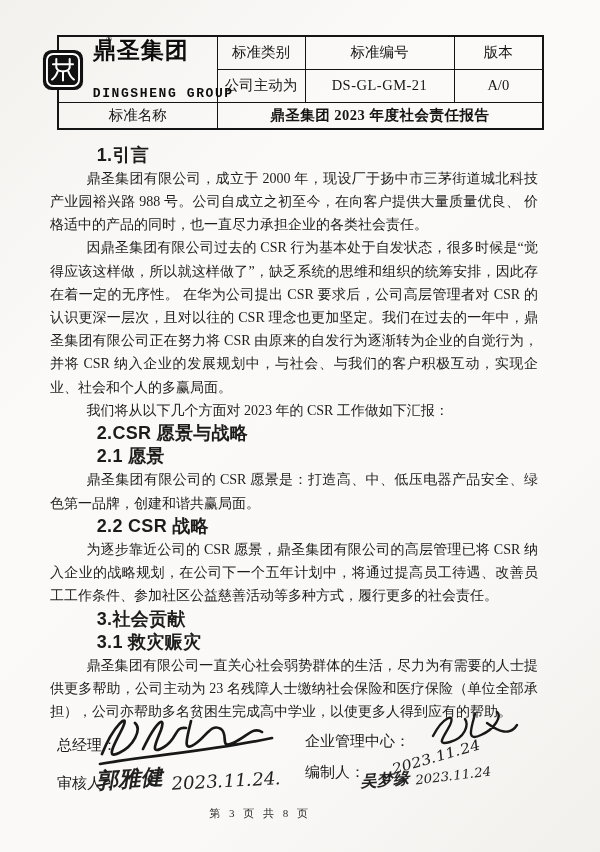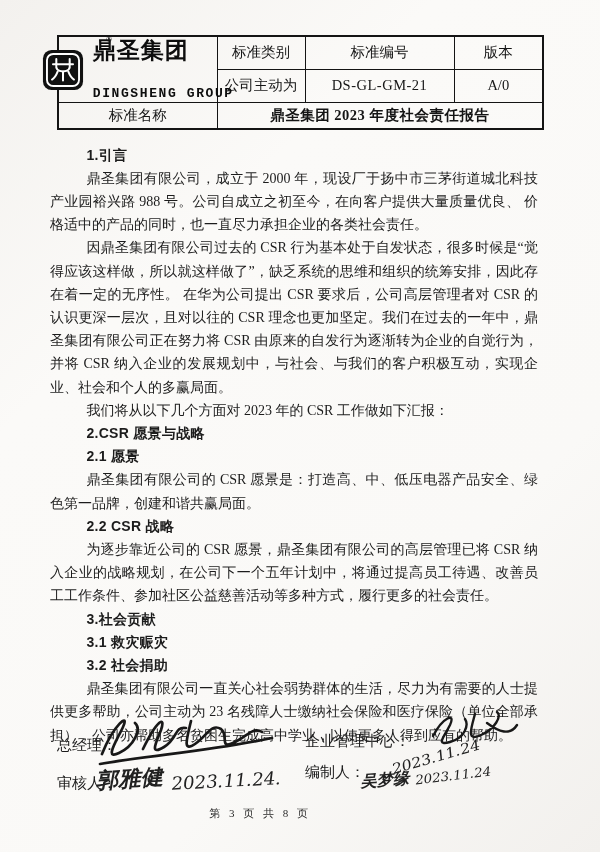--- a/index.html
+++ b/index.html
@@ -33,21 +33,21 @@
     font-family:Liberation Mono, monospace; font-weight:700;
     font-size:13px; letter-spacing:1.6px; color:#0d0d0d; margin-top:3px; white-space:nowrap;
   }
   .cell-num { letter-spacing:.5px;margin-left:24px; }
   .cell-title { font-weight:bold; letter-spacing:.5px; }
   
   .content { margin:14px 62px 0 50px; text-align:justify; }
   .content p { font-size:14px; line-height:23.2px; text-indent:2.6em; color:#1c1c1c;font-family:Liberation Serif, serif; }
   .content p.h {
     font-family:"Liberation Sans","DejaVu Sans",sans-serif;
-    font-weight:bold; font-size:14px; letter-spacing:.3px;
+    font-weight:bold; font-size:18px; letter-spacing:.3px;
   }
   
   .signatures { position:absolute; left:0; top:714px; width:600px; height:92px;padding-left:17px; }
   .sig-label { position:absolute; font-size:15px; color:#1b1b1b; white-space:nowrap; }
   .scrawl { position:absolute; overflow:visible; }
   .hand {
     position:absolute; white-space:nowrap; color:#212121;
     font-family:"DejaVu Serif","Liberation Serif",serif;
     transform:skewX(-10deg) rotate(-3deg);
   }
@@ -113,21 +113,20 @@
     <p>鼎圣集团有限公司，成立于 2000 年，现设厂于扬中市三茅街道城北科技产业园裕兴路 988 号。公司自成立之初至今，在向客户提供大量质量优良、 价格适中的产品的同时，也一直尽力承担企业的各类社会责任。</p>
     <p>因鼎圣集团有限公司过去的 CSR 行为基本处于自发状态，很多时候是“觉得应该这样做，所以就这样做了”，缺乏系统的思维和组织的统筹安排，因此存在着一定的无序性。 在华为公司提出 CSR 要求后，公司高层管理者对 CSR 的认识更深一层次，且对以往的 CSR 理念也更加坚定。我们在过去的一年中，鼎圣集团有限公司正在努力将 CSR 由原来的自发行为逐渐转为企业的自觉行为，并将 CSR 纳入企业的发展规划中，与社会、与我们的客户积极互动，实现企业、社会和个人的多赢局面。</p>
     <p>我们将从以下几个方面对 2023 年的 CSR 工作做如下汇报：</p>
     <p class="h">2.CSR 愿景与战略</p>
     <p class="h">2.1 愿景</p>
     <p>鼎圣集团有限公司的 CSR 愿景是：打造高、中、低压电器产品安全、绿色第一品牌，创建和谐共赢局面。</p>
     <p class="h">2.2 CSR 战略</p>
     <p>为逐步靠近公司的 CSR 愿景，鼎圣集团有限公司的高层管理已将 CSR 纳入企业的战略规划，在公司下一个五年计划中，将通过提高员工待遇、改善员工工作条件、参加社区公益慈善活动等多种方式，履行更多的社会责任。</p>
     <p class="h">3.社会贡献</p>
     <p class="h">3.1 救灾赈灾</p>
-    <p class="h">3.2 社会捐助</p>
     <p>鼎圣集团有限公司一直关心社会弱势群体的生活，尽力为有需要的人士提供更多帮助，公司主动为 23 名残障人士缴纳社会保险和医疗保险（单位全部承担），公司亦帮助多名贫困生完成高中学业，以使更多人得到应有的帮助。</p>
   </div>
 
   <div class="signatures">
     <span class="sig-label" style="left:57px;top:22px">总经理：</span>
     <svg class="scrawl" style="left:88px;top:-12px" width="190" height="74" viewBox="0 0 190 74">
       <path d="M14 52 C26 22 42 10 35 25 C28 40 16 58 31 51 C46 44 54 27 47 21 M55 47 C69 18 78 13 73 28 C68 41 61 54 76 45 C90 37 86 24 98 26 M103 19 C99 36 94 51 107 42 C119 34 123 21 133 27 C141 33 131 47 145 41 C159 35 165 24 174 30 M12 62 C64 53 124 49 184 36" stroke="#181818" stroke-width="2.7" fill="none" stroke-linecap="round"></path>
     </svg>
     <span class="sig-label" style="left:305px;top:18px">企业管理中心：</span>
     <svg class="scrawl" style="left:425px;top:-10px" width="98" height="50" viewBox="0 0 98 50">

